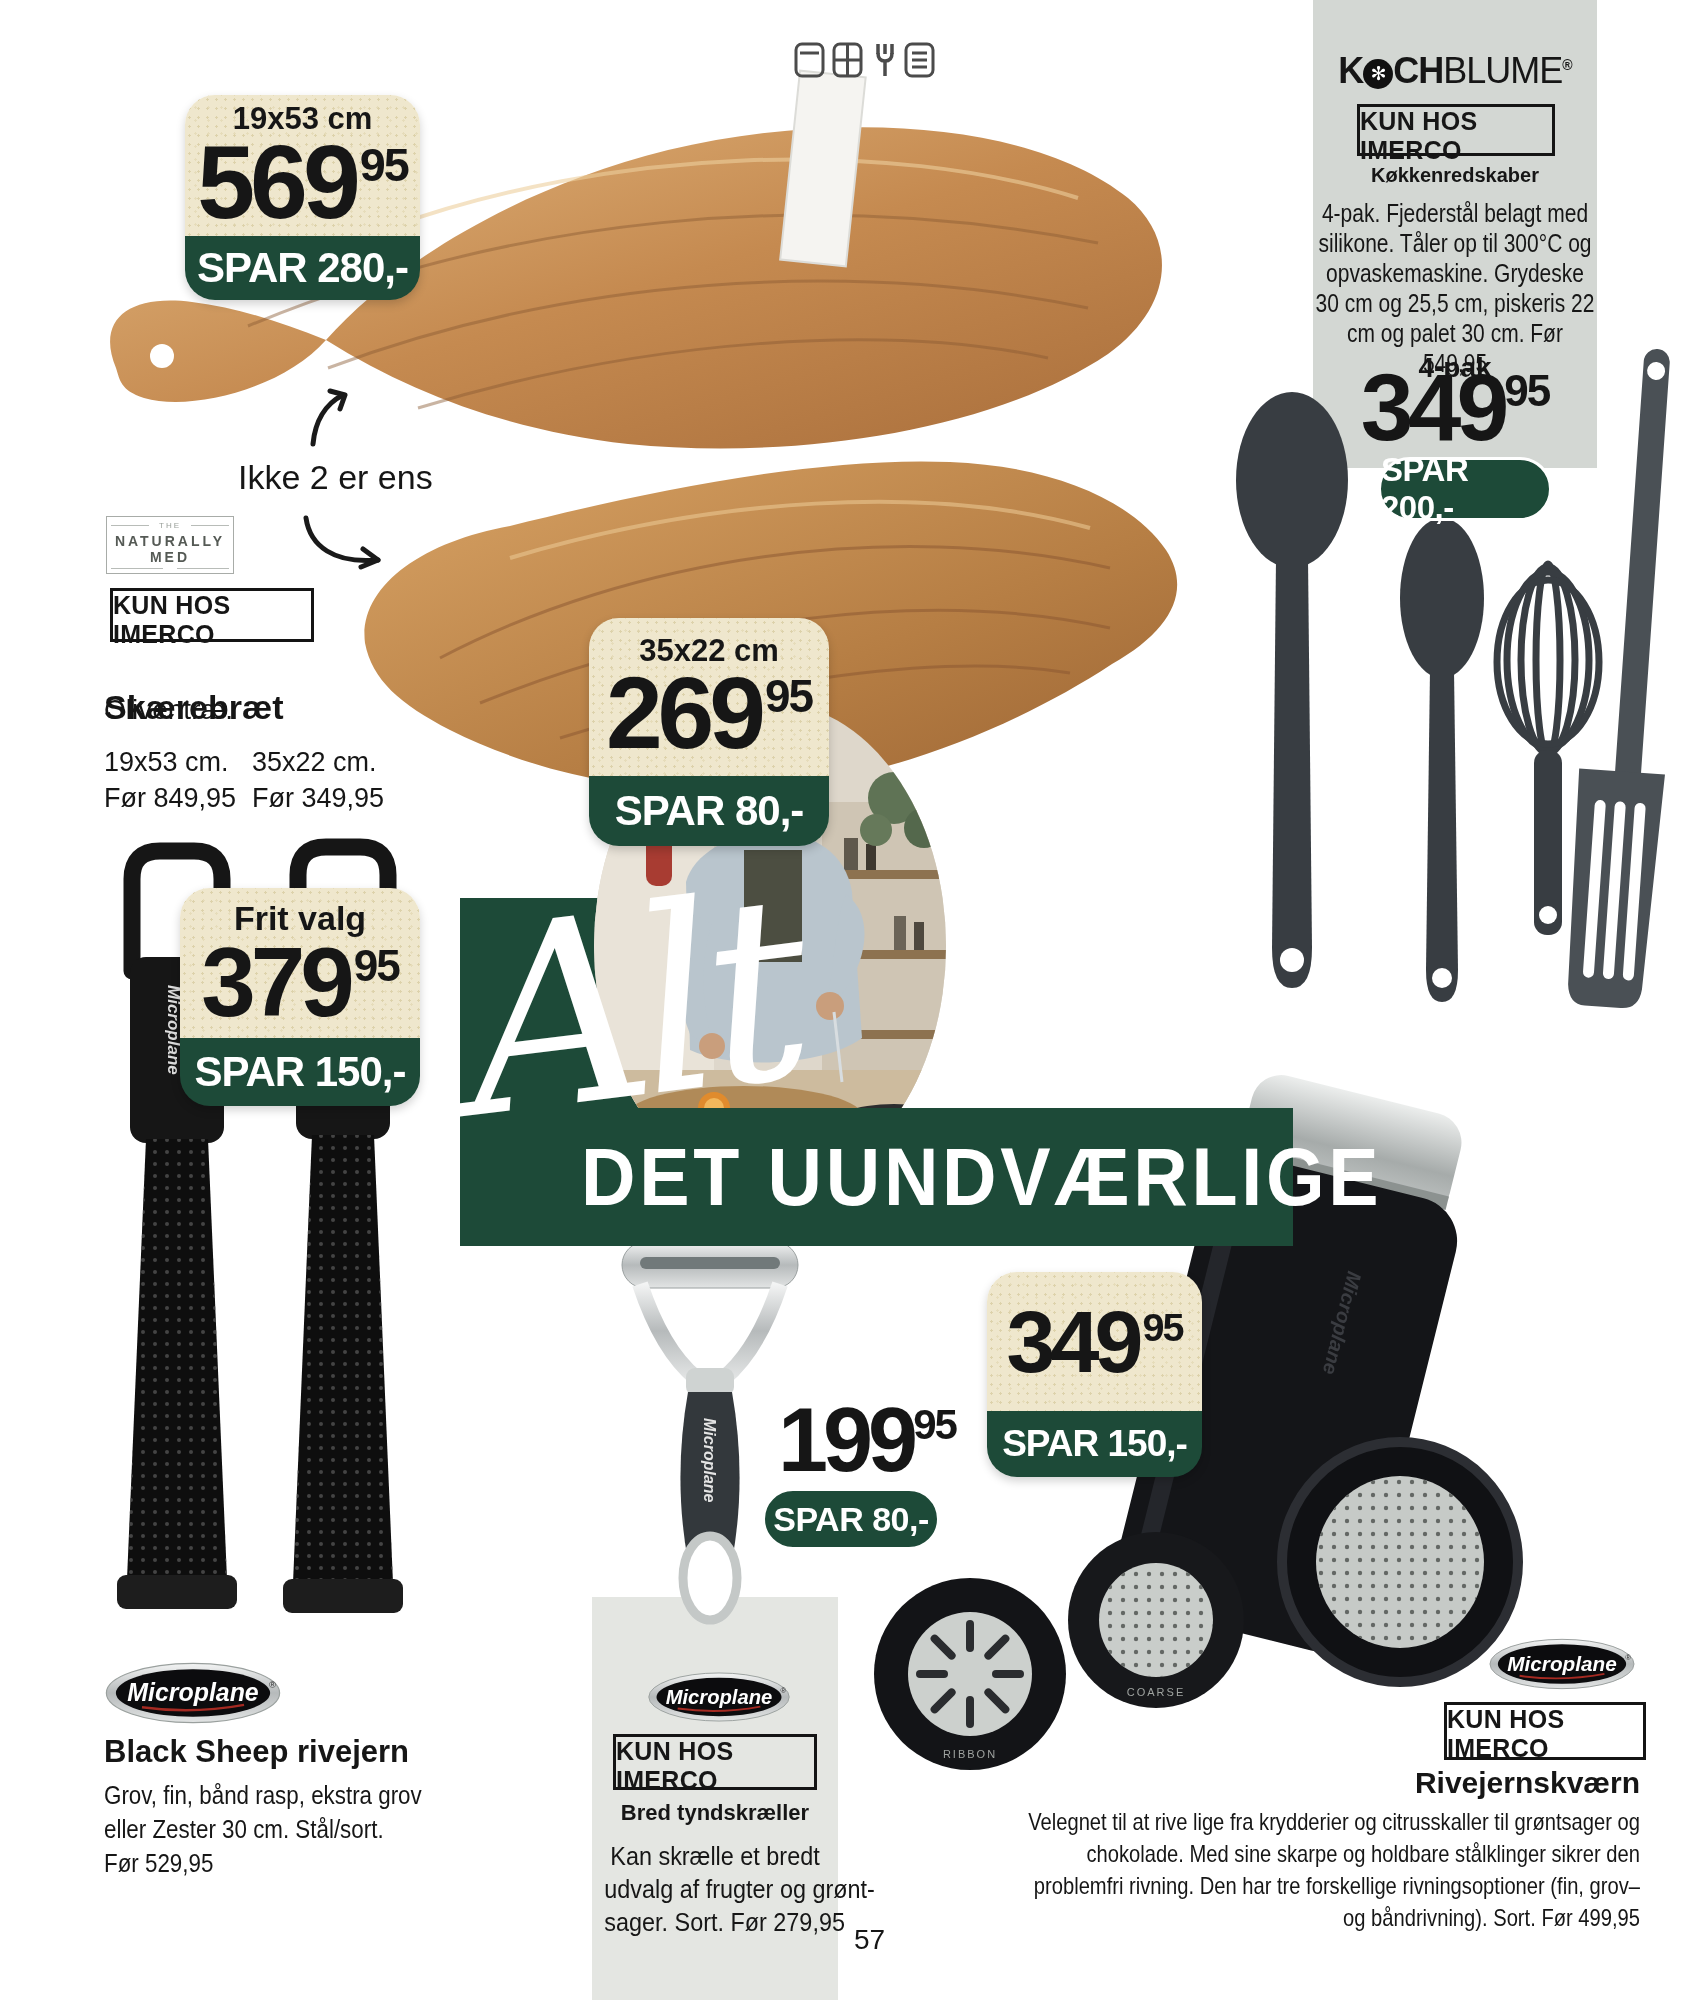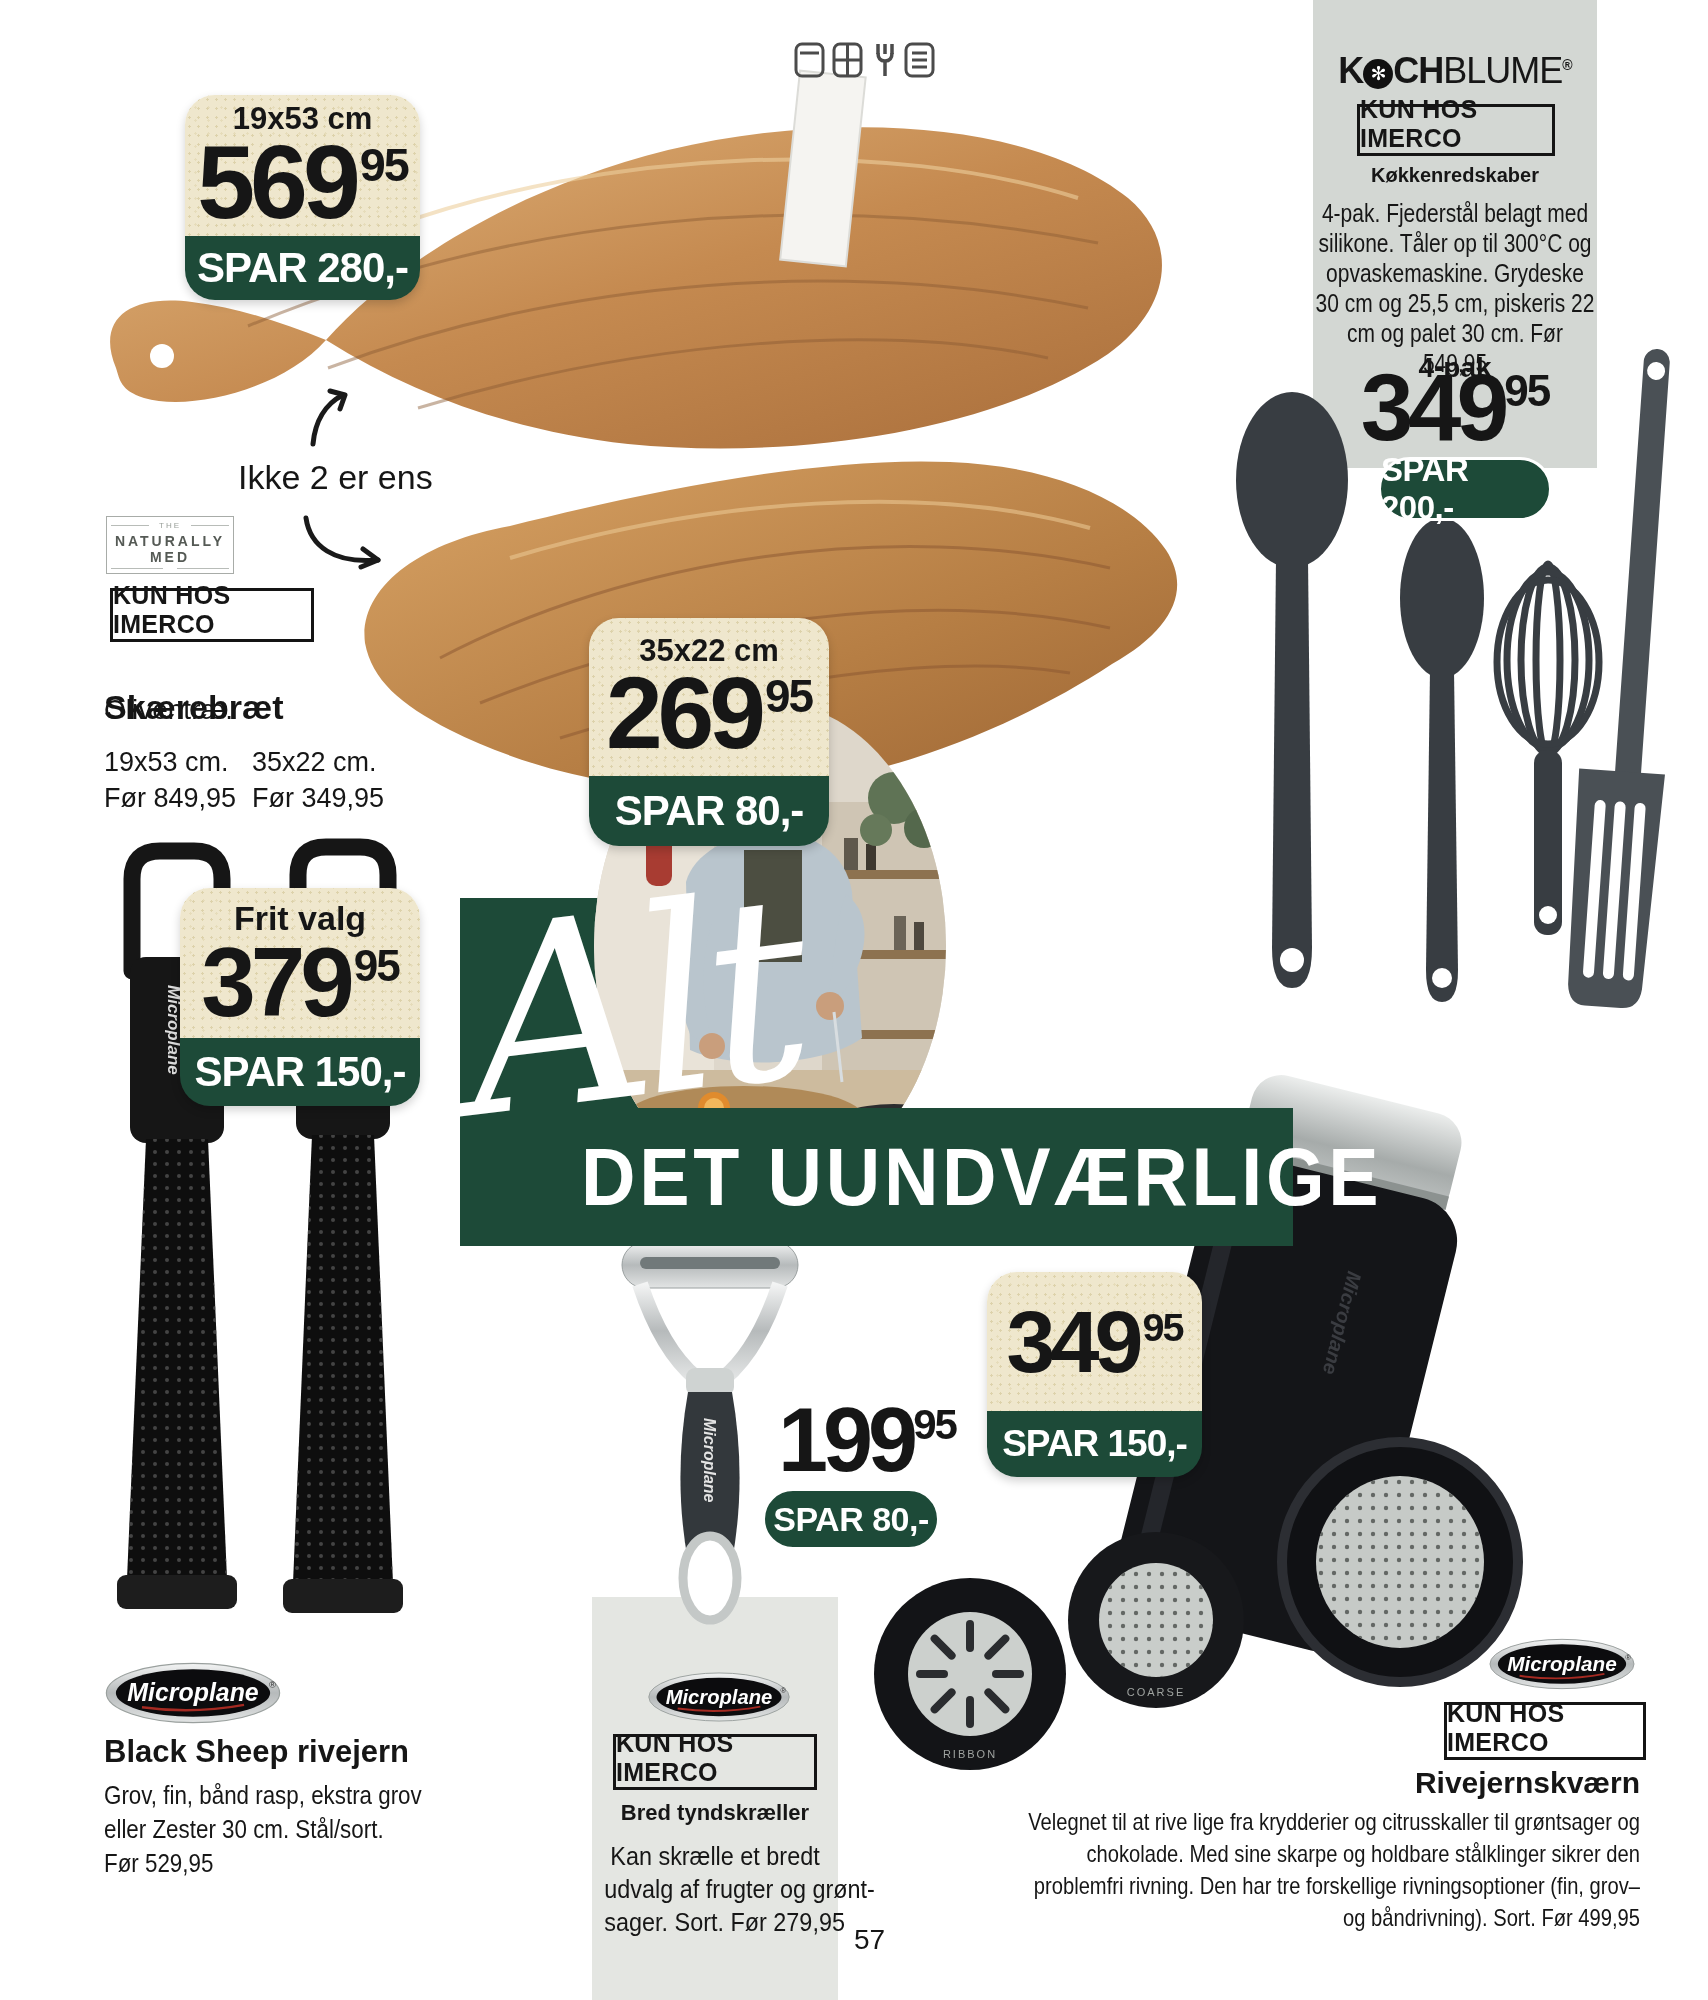--- a/index.html
+++ b/index.html
@@ -15,21 +15,21 @@
   .badge-top{flex:1;display:flex;flex-direction:column;justify-content:center;
     background-color:#efe7cd;
     background-image:radial-gradient(#ddd2ab 1px, transparent 1.4px),radial-gradient(#e6dcba 1px, transparent 1.4px);
     background-size:9px 9px,13px 13px;background-position:0 0,4px 6px;}
   .badge-size{font-weight:bold;font-size:31px;line-height:1.1;}
   .badge-price{font-weight:bold;letter-spacing:-5px;line-height:.9;display:flex;justify-content:center;align-items:flex-start;}
   .badge-price .cents{font-size:45%;letter-spacing:-2px;margin-top:8px;margin-left:4px;}
   .badge-save{background:var(--green);color:#fff;font-weight:bold;display:flex;align-items:center;justify-content:center;letter-spacing:-1px;}
   .pill{position:absolute;z-index:21;background:var(--green);border:3px solid #fff;border-radius:44px;color:#fff;
         font-weight:bold;display:flex;align-items:center;justify-content:center;letter-spacing:-.5px;}
-  .kunbox{position:absolute;z-index:21;border:3px solid #141414;display:flex;align-items:flex-end;justify-content:center;
+  .kunbox{position:absolute;z-index:21;border:3px solid #141414;display:flex;align-items:flex-start;justify-content:center;
           font-weight:bold;font-size:25px;letter-spacing:.3px;}
   .h-bold{font-weight:bold;}
   .cond{transform:scaleX(.84);}
   .nat-logo{position:absolute;z-index:15;border:1px solid #a8aca8;color:#707570;text-align:center;
             display:flex;flex-direction:column;justify-content:center;gap:3px;background:#fff;}
   .nat-line{display:flex;align-items:center;justify-content:center;gap:6px;font-size:8px;letter-spacing:2px;color:#9aa09a;}
   .nat-line::before,.nat-line::after{content:"";height:1px;background:#b8bcb8;flex:1;margin:0 4px;}
   .nat-name{font-size:14px;letter-spacing:3px;color:#555a55;font-weight:bold;}
   .banner-bar-text{color:#fff;font-weight:bold;white-space:nowrap;font-size:82px;letter-spacing:4px;
                    transform:scaleX(.92);transform-origin:left center;}

